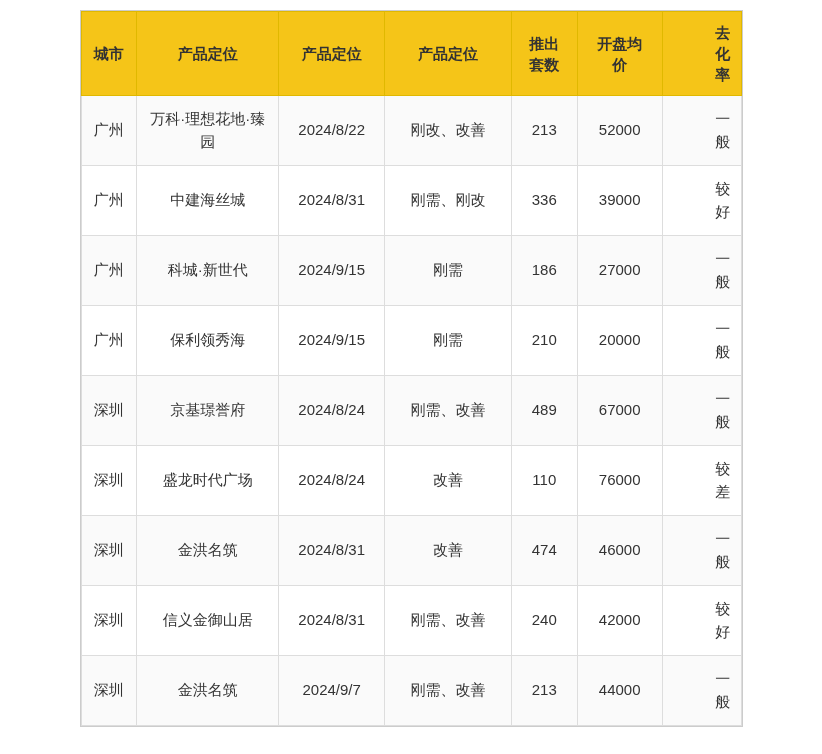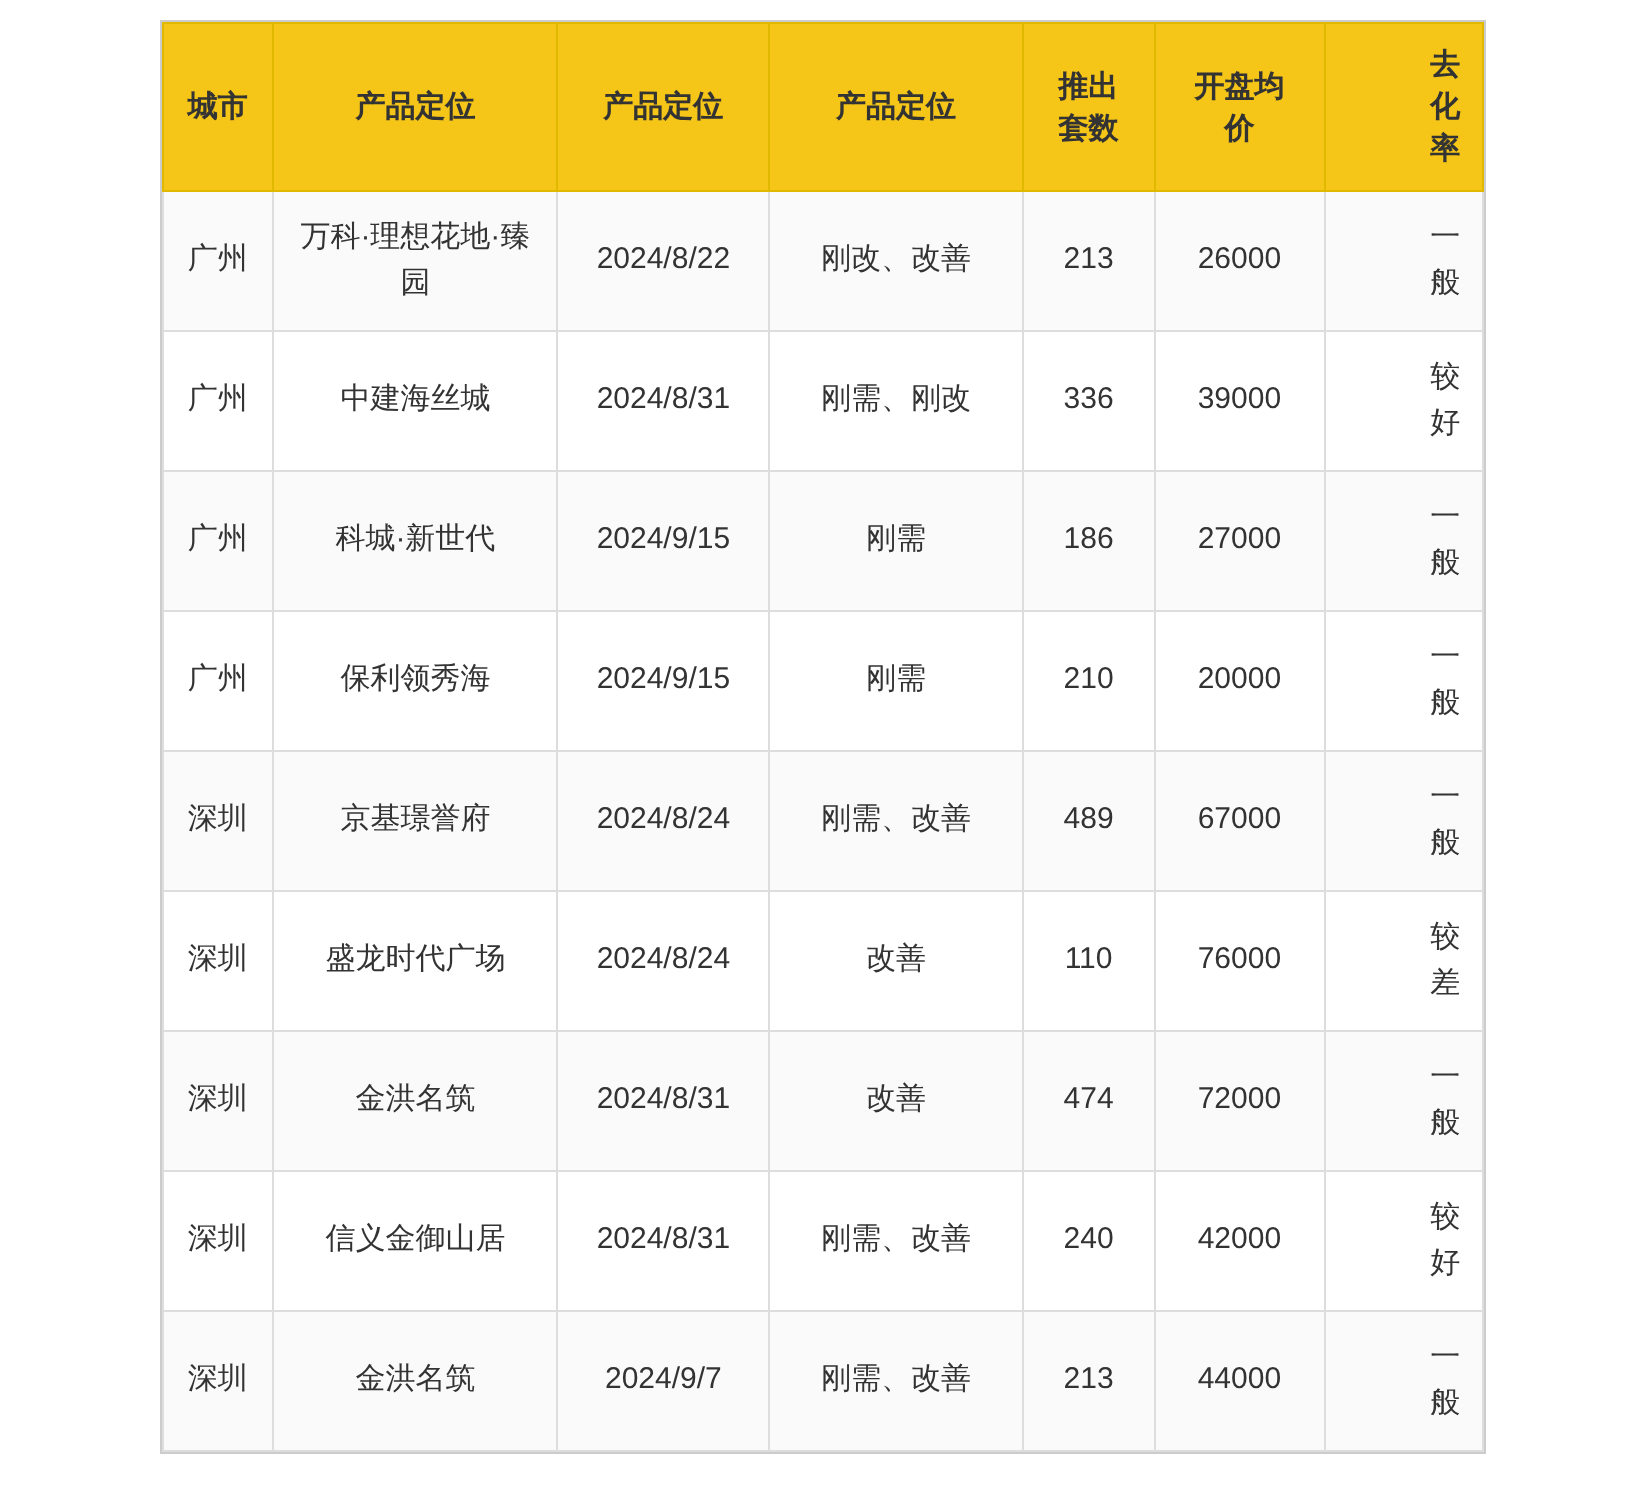--- a/index.html
+++ b/index.html
@@ -89,21 +89,21 @@
         <th class="rate-col">去化率</th>
       </tr>
     </thead>
     <tbody id="table-body">
     <tr>
           <td class="city-col">广州</td>
           <td class="name-col">万科·理想花地·臻园</td>
           <td class="date-col">2024/8/22</td>
           <td class="product-col">刚改、改善</td>
           <td class="count-col">213</td>
-          <td class="price-col">26000</td>
+          <td class="price-col">52000</td>
           <td class="rate-col">一般</td>
         </tr>
         <tr>
           <td class="city-col">广州</td>
           <td class="name-col">中建海丝城</td>
           <td class="date-col">2024/8/31</td>
           <td class="product-col">刚需、刚改</td>
           <td class="count-col">336</td>
           <td class="price-col">39000</td>
           <td class="rate-col">较好</td>
@@ -143,21 +143,21 @@
           <td class="count-col">110</td>
           <td class="price-col">76000</td>
           <td class="rate-col">较差</td>
         </tr>
         <tr>
           <td class="city-col">深圳</td>
           <td class="name-col">金洪名筑</td>
           <td class="date-col">2024/8/31</td>
           <td class="product-col">改善</td>
           <td class="count-col">474</td>
-          <td class="price-col">72000</td>
+          <td class="price-col">46000</td>
           <td class="rate-col">一般</td>
         </tr>
         <tr>
           <td class="city-col">深圳</td>
           <td class="name-col">信义金御山居</td>
           <td class="date-col">2024/8/31</td>
           <td class="product-col">刚需、改善</td>
           <td class="count-col">240</td>
           <td class="price-col">42000</td>
           <td class="rate-col">较好</td>

